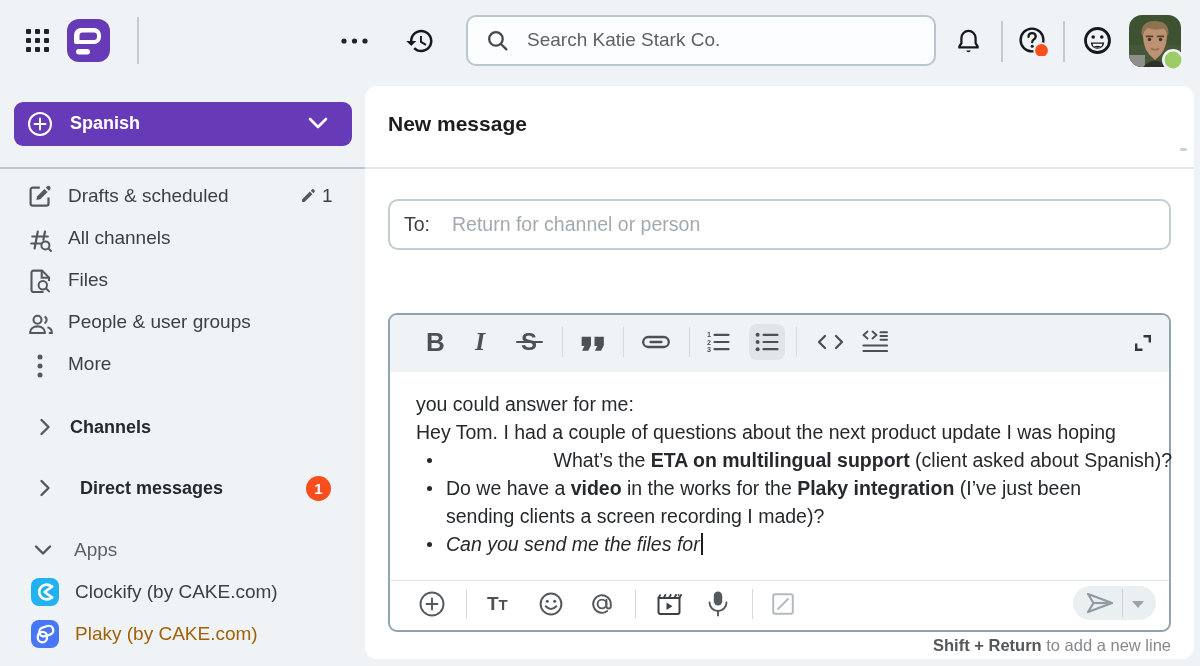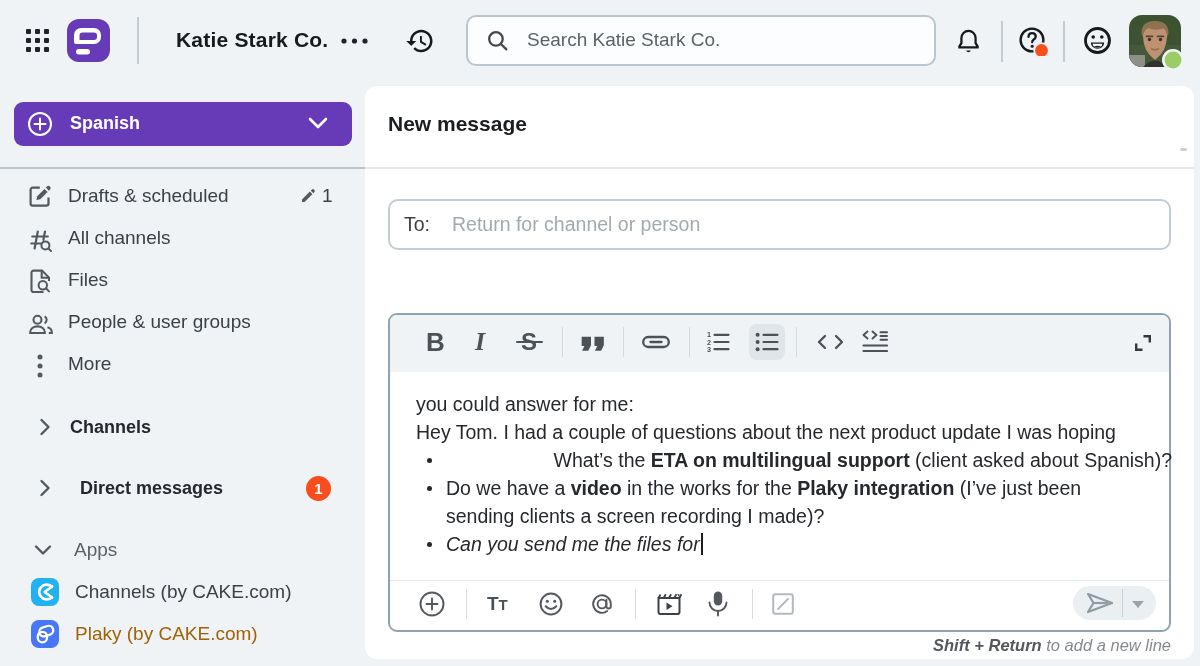--- a/index.html
+++ b/index.html
@@ -29,21 +29,20 @@
 
   <svg class="abs" style="left:67px;top:19px;" width="43" height="43" viewBox="0 0 43 43">
     <rect x="0" y="0" width="43" height="43" rx="12" fill="#673ab7"></rect>
     <path d="M 14 9 h 13 a 7 7 0 0 1 7 7 v 2 a 7 7 0 0 1 -7 7 h -18 a 2 2 0 0 1 -2 -2 v -7 a 7 7 0 0 1 7 -7 z
              M 15.5 13.5 a 3 3 0 0 0 -3 3 v 4 a 0.5 0.5 0 0 0 0.5 0.5 h 14 a 3 3 0 0 0 3 -3 v -1.5 a 3 3 0 0 0 -3 -3 z" fill="#fff" fill-rule="evenodd"></path>
     <rect x="9" y="30" width="14" height="5.5" rx="2.75" fill="#fff"></rect>
   </svg>
 
   <div class="abs" style="left:137px;top:17px;width:2px;height:47px;background:#c4ccd1;"></div>
 
-  <div class="abs" style="left:176px;top:28px;font-size:21px;font-weight:bold;color:#17191c;letter-spacing:0.2px;">Katie Stark Co.</div>
 
   <svg class="abs" style="left:341px;top:38px;" width="27" height="6" viewBox="0 0 27 6">
     <circle cx="3" cy="3" r="2.6" fill="#20242a"></circle>
       <circle cx="13.5" cy="3" r="2.6" fill="#20242a"></circle>
       <circle cx="24" cy="3" r="2.6" fill="#20242a"></circle>
   </svg>
 
   <svg class="abs" style="left:405px;top:26px;" width="30" height="30" viewBox="0 0 24 24">
     <path fill="#17191c" d="M13 3c-4.97 0-9 4.03-9 9H1l3.89 3.89.07.14L9 12H6c0-3.87 3.13-7 7-7s7 3.13 7 7-3.13 7-7 7c-1.93 0-3.68-.79-4.94-2.06l-1.42 1.42C8.27 19.99 10.51 21 13 21c4.97 0 9-4.03 9-9s-4.03-9-9-9zm-1 5v5.1l4.4 2.6.75-1.26-3.65-2.17V8z"></path>
   </svg>
@@ -180,21 +179,21 @@
   <svg class="abs" style="left:34px;top:456px;" width="18" height="12" viewBox="0 0 18 12">
     <path d="M2 2.5 l 7 7 l 7 -7" fill="none" stroke="#54595e" stroke-width="2.4" stroke-linecap="round" stroke-linejoin="round"></path>
   </svg>
   <div class="abs" style="left:74px;top:451px;font-size:19px;color:#5c6166;">Apps</div>
 
   <svg class="abs" style="left:31px;top:490px;" width="28" height="28" viewBox="0 0 28 28">
     <rect width="28" height="28" rx="8" fill="#22b1f3"></rect>
     <path d="M20.6 8.6 a 7.4 7.4 0 1 0 0 10.8" fill="none" stroke="#fff" stroke-width="2.7" stroke-linecap="round"></path>
     <path d="M13.6 14 l 7.6 -5.6 M13.6 14 l 7.6 5.6" stroke="#fff" stroke-width="2.5" stroke-linecap="round"></path>
   </svg>
-  <div class="abs" style="left:75px;top:493px;font-size:19px;color:#3c4146;">Channels (by CAKE.com)</div>
+  <div class="abs" style="left:75px;top:493px;font-size:19px;color:#3c4146;">Clockify (by CAKE.com)</div>
 
   <svg class="abs" style="left:31px;top:532px;" width="28" height="28" viewBox="0 0 28 28">
     <rect width="28" height="28" rx="8" fill="#4776f6"></rect>
     <g fill="none" stroke="#fff" stroke-width="2.3">
       <rect x="8.2" y="6.6" width="14.2" height="9" rx="4.5" transform="rotate(-18 15.3 11.1)"></rect>
       <rect x="6.8" y="11.8" width="9.2" height="10.6" rx="4.6"></rect>
     </g>
   </svg>
   <div class="abs" style="left:75px;top:535px;font-size:19px;color:#a16207;">Plaky (by CAKE.com)</div>
 </div>
@@ -322,13 +321,13 @@
 <div class="abs" style="left:1073px;top:586px;width:83px;height:34px;background:#eaeff2;border-radius:17px;"></div>
 <svg class="abs" style="left:1085px;top:592px;" width="30" height="22" viewBox="0 0 30 22">
   <path d="M3 2 L 27 11 L 3 20 L 8.5 11 z" fill="none" stroke="#8f9aa1" stroke-width="2.2" stroke-linejoin="round"></path>
   <path d="M8.5 11 H 23" stroke="#8f9aa1" stroke-width="2.2"></path>
 </svg>
 <div class="abs" style="left:1122px;top:589px;width:1px;height:28px;background:#c9d1d6;"></div>
 <svg class="abs" style="left:1131px;top:600px;" width="14" height="9" viewBox="0 0 14 9">
   <path d="M1 1 L 7 8 L 13 1 z" fill="#9aa4ab"></path>
 </svg>
 
-<div class="abs" style="left:0;top:636px;width:1171px;text-align:right;font-size:16.5px;color:#85898d;font-style:italic;"><b style="color:#54585c;">Shift + Return</b> to add a new line</div>
+<div class="abs" style="left:0;top:636px;width:1171px;text-align:right;font-size:16.5px;color:#85898d;"><b style="color:#54585c;">Shift + Return</b> to add a new line</div>
 
 </body></html>

